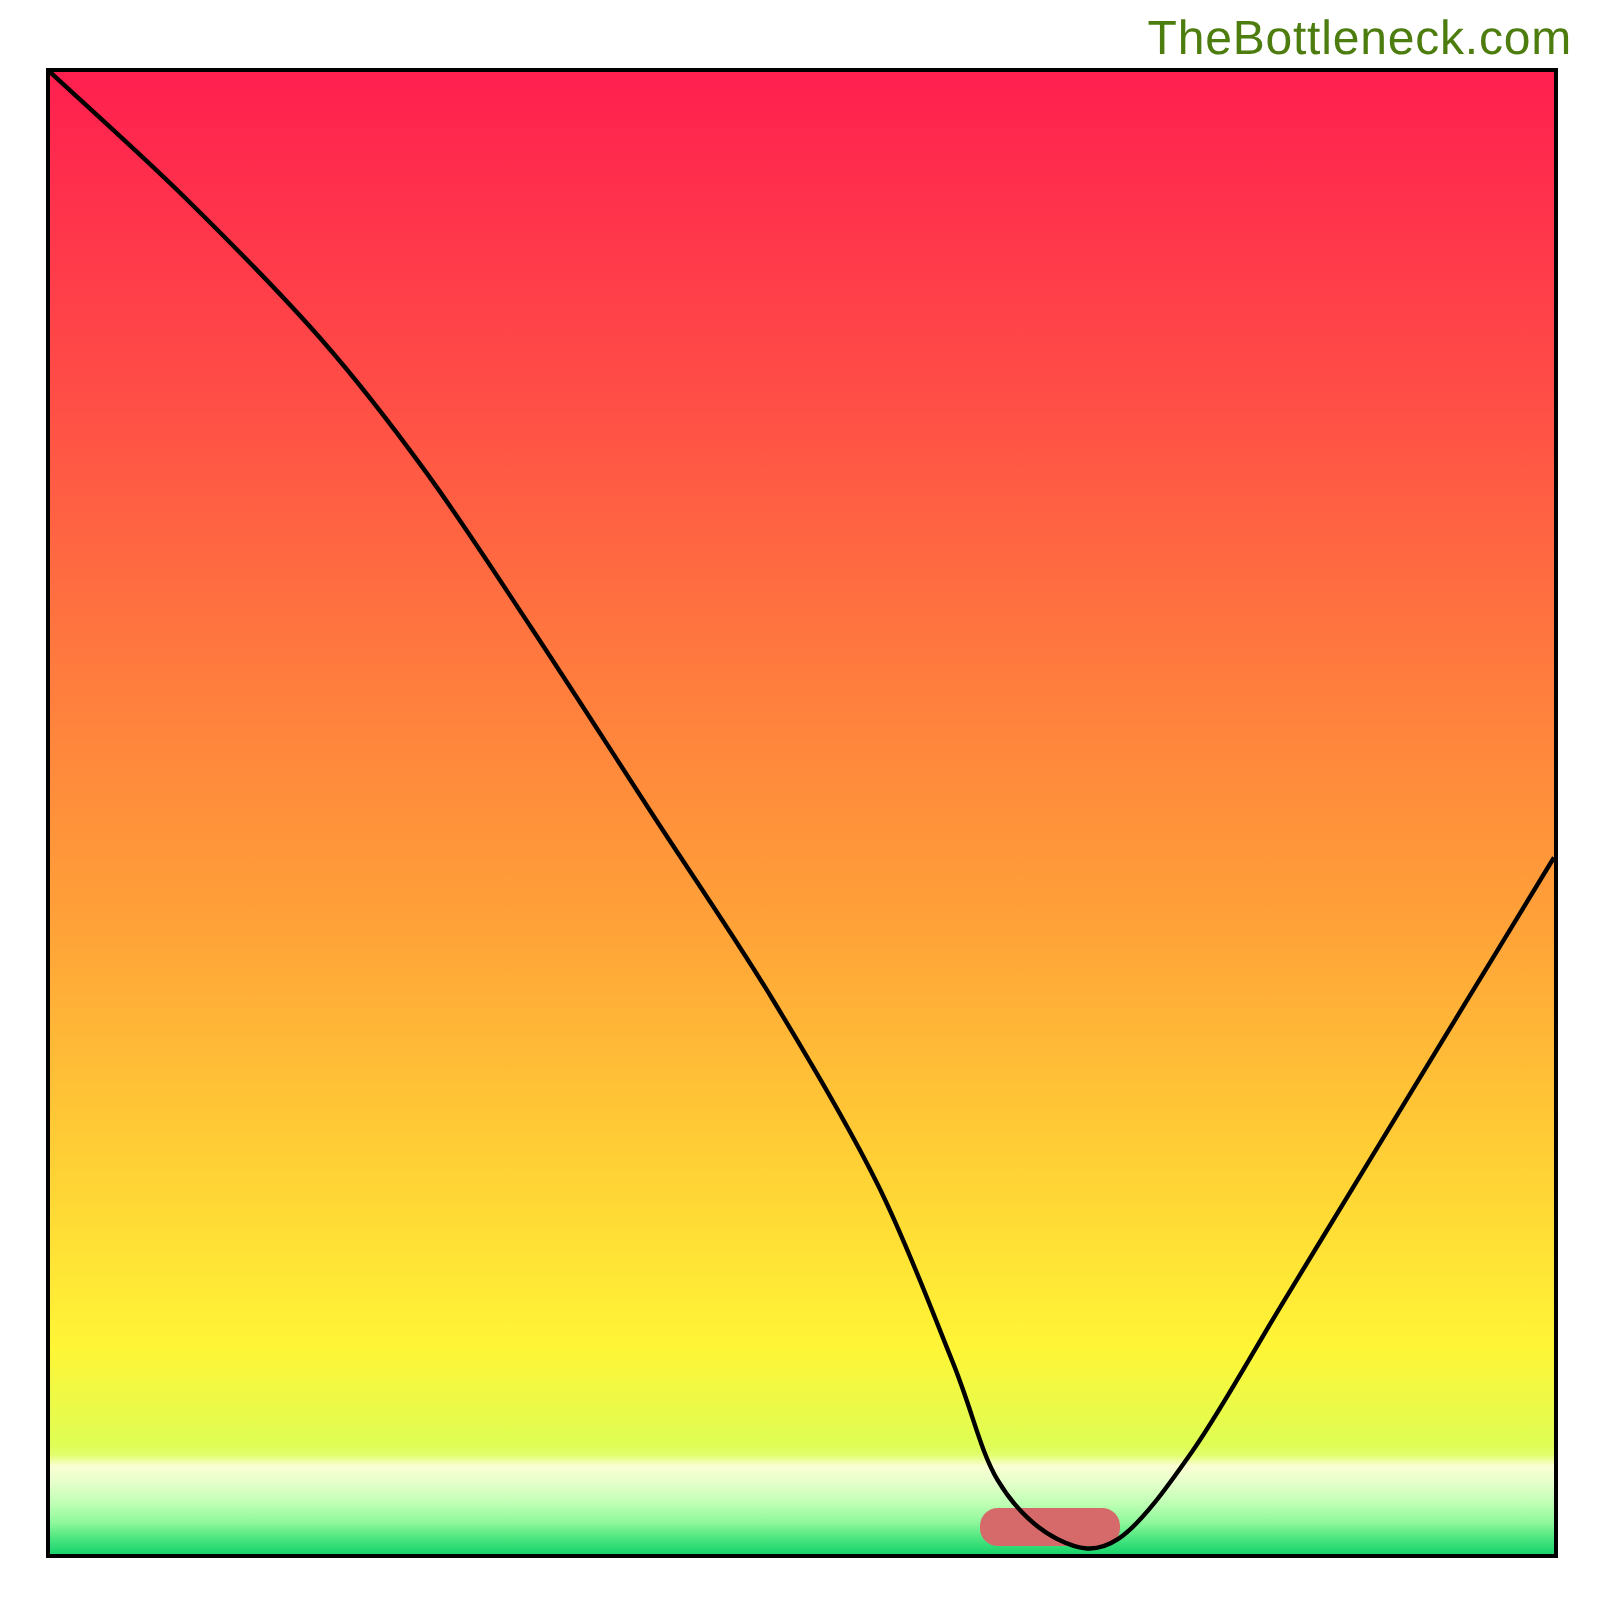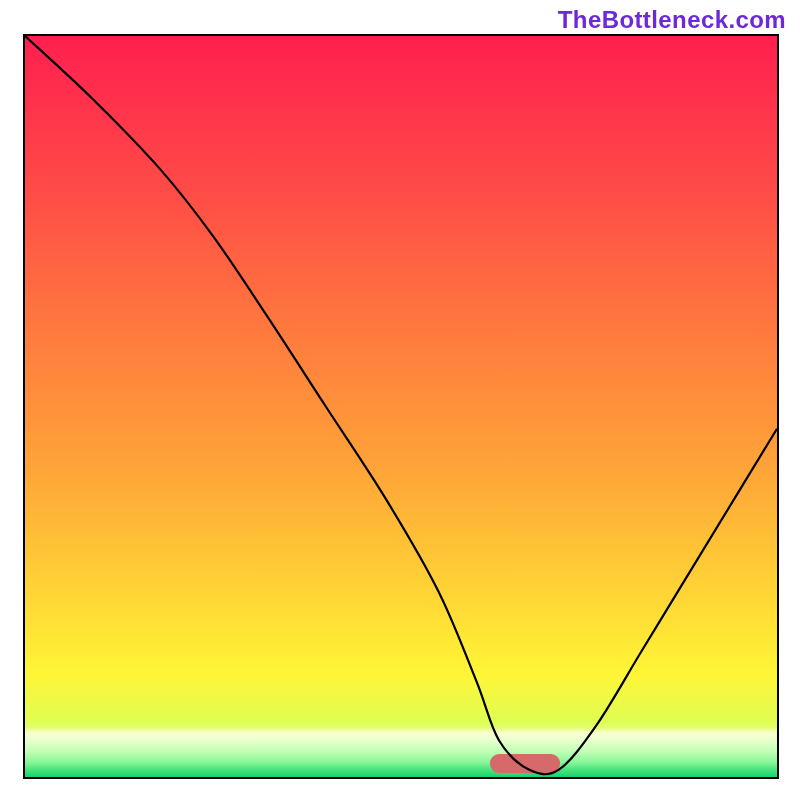--- a/index.html
+++ b/index.html
@@ -14,22 +14,22 @@
   .stage {
     position: relative;
     width: 800px;
     height: 800px;
   }
   .watermark {
     position: absolute;
     top: 6px;
     right: 14px;
     font-size: 24px;
-    font-weight: 700;
-    color: #6d28d9;
+    font-weight: 400;
+    color: #4d7c0f;
     z-index: 3;
     letter-spacing: 0.4px;
   }
   .plot-box {
     position: absolute;
     left: 23px;
     top: 34px;
     width: 756px;
     height: 745px;
     box-sizing: border-box;

